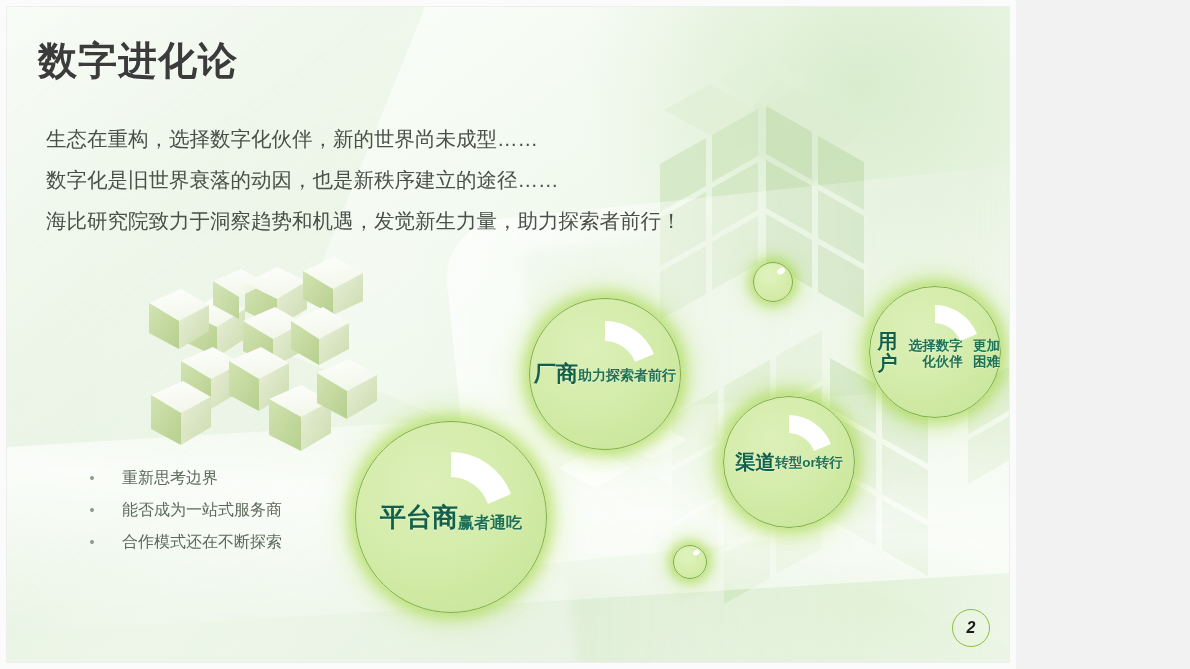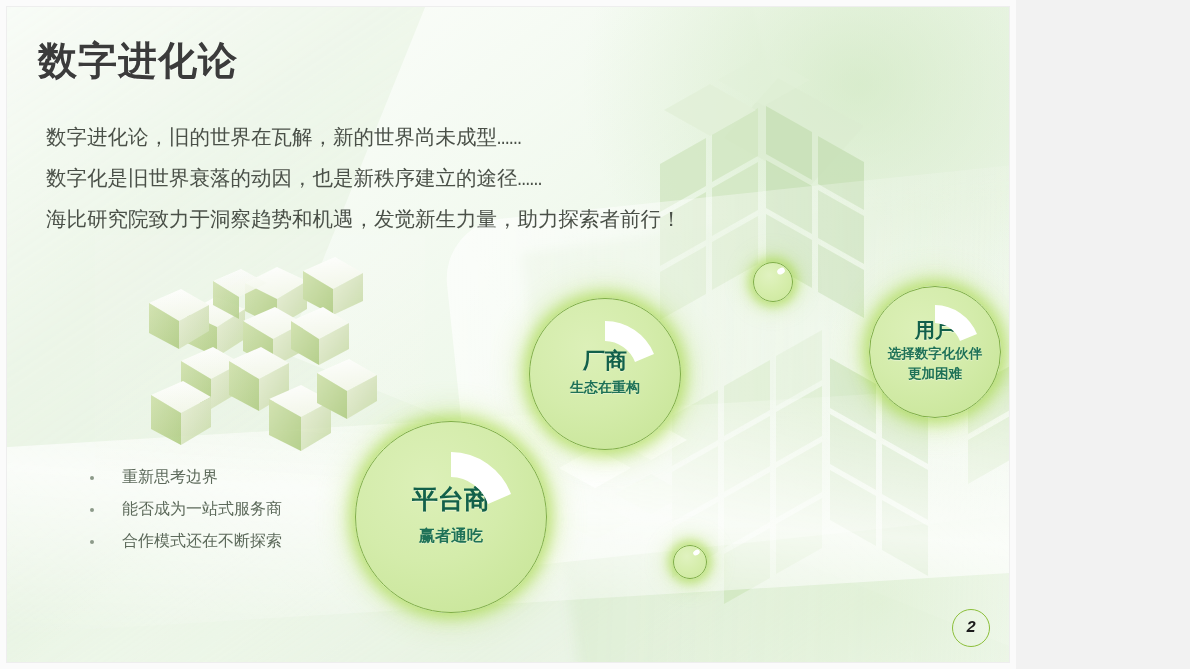--- a/index.html
+++ b/index.html
@@ -5,21 +5,21 @@
   html, body {
     margin: 0;
     padding: 0;
     background: #f2f2f2;
   }
   #slide {
     position: relative;
     width: 1016px;
     height: 669px;
     overflow: hidden;
-    font-family: Liberation Mono, monospace;
+    font-family: Liberation Sans, sans-serif;
     background: #ffffff;
   }
   
   .bg-base {
     position: absolute;
     left: 6px; top: 6px; right: 6px; bottom: 6px;
     background:
       linear-gradient(135deg, #f4faf2 0%, #eaf4e6 22%, #f6fbf4 45%, #e9f3e4 68%, #f3f9f1 100%);
   }
   .bg-wash-a {
@@ -145,21 +145,21 @@
 
   
   .bubble {
     position: absolute;
     border-radius: 50%;
     background: radial-gradient(circle at 38% 32%, #dcf0b8 0%, #d4ecab 45%, #cbe79d 78%, #c3e191 100%);
     border: 1px solid #7fae45;
     box-shadow: 0 0 14px 6px rgba(160,214,60,0.55),
                 0 0 28px 12px rgba(178,222,97,0.30);
     display: flex;
-    flex-direction: column;
+    flex-direction: row;
     align-items: center;
     justify-content: center;
     text-align: right;
   }
   .bubble .b-title {
     color: #12604a;
     font-weight: bold;
     line-height: 1.1;
     text-shadow: 0 1px 1px rgba(255,255,255,0.45);
   }
@@ -423,21 +423,21 @@
           <path d="M118,46 L144,62 L144,84 L118,70 Z" fill="url(#fL)" opacity="0.9"></path>
         </g>
       </g>
       <rect x="0" y="0" width="330" height="245" fill="url(#fTop)" opacity="0.08"></rect>
     </svg>
   </div>
 
   <div class="title">数字进化论</div>
 
   <div class="lede">
-    <div>数字进化论，旧的世界在瓦解，新的世界尚未成型……</div>
+    <div>生态在重构，选择数字化伙伴，新的世界尚未成型……</div>
     <div>数字化是旧世界衰落的动因，也是新秩序建立的途径……</div>
     <div>海比研究院致力于洞察趋势和机遇，发觉新生力量，助力探索者前行！</div>
   </div>
 
   <div class="bullets left">
     <ul>
       <li>重新思考边界</li>
       <li>能否成为一站式服务商</li>
       <li>合作模式还在不断探索</li>
     </ul>
@@ -454,23 +454,30 @@
     </svg>
     <div class="b-title">平台商</div>
     <div class="b-sub">赢者通吃</div>
   </div>
 
   <div class="bubble" id="bubble-vendor">
     <svg class="arc-hl" viewBox="0 0 150 150">
       <path d="M75,22 A53,53 0 0 1 124,55 L105,63 A33,33 0 0 0 75,42 Z" fill="#ffffff"></path>
     </svg>
     <div class="b-title">厂商</div>
-    <div class="b-sub">生态在重构</div>
-  </div>
-
+    <div class="b-sub">助力探索者前行</div>
+  </div>
+
+  <div class="bubble" id="bubble-channel">
+    <svg class="arc-hl" viewBox="0 0 130 130">
+      <path d="M65,18 A46,46 0 0 1 107,47 L90,54 A28,28 0 0 0 65,36 Z" fill="#ffffff"></path>
+    </svg>
+    <div class="b-title">渠道</div>
+    <div class="b-sub">转型or转行</div>
+  </div>
 
   <div class="bubble" id="bubble-user">
     <svg class="arc-hl" viewBox="0 0 130 130">
       <path d="M65,18 A46,46 0 0 1 107,47 L90,54 A28,28 0 0 0 65,36 Z" fill="#ffffff"></path>
     </svg>
     <div class="b-title">用户</div>
     <div class="b-sub">选择数字化伙伴</div>
     <div class="b-sub">更加困难</div>
   </div>
 

